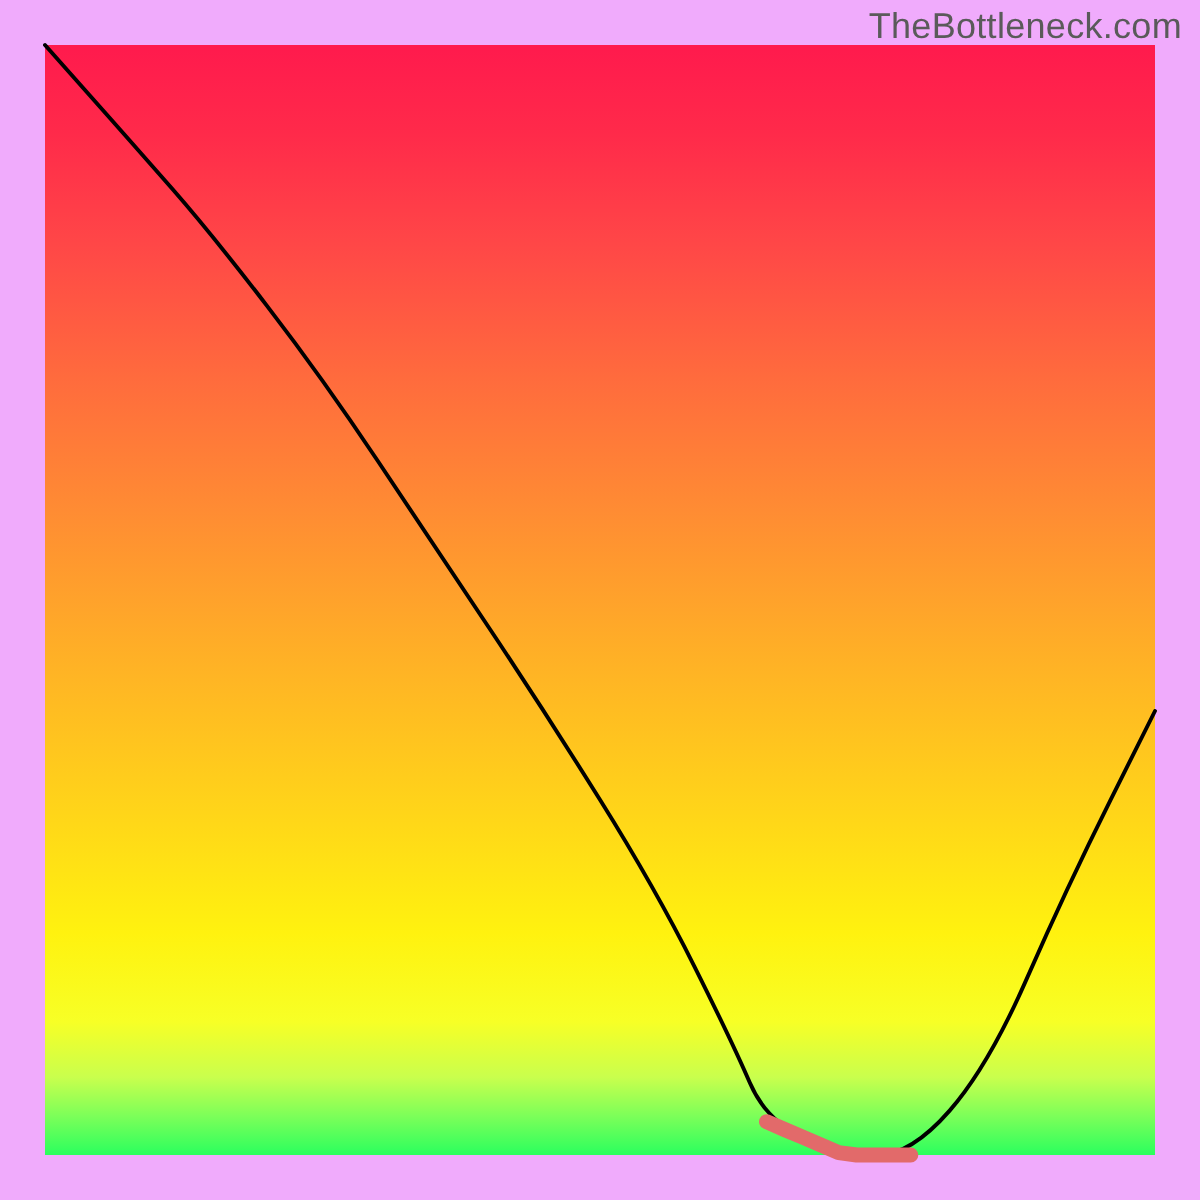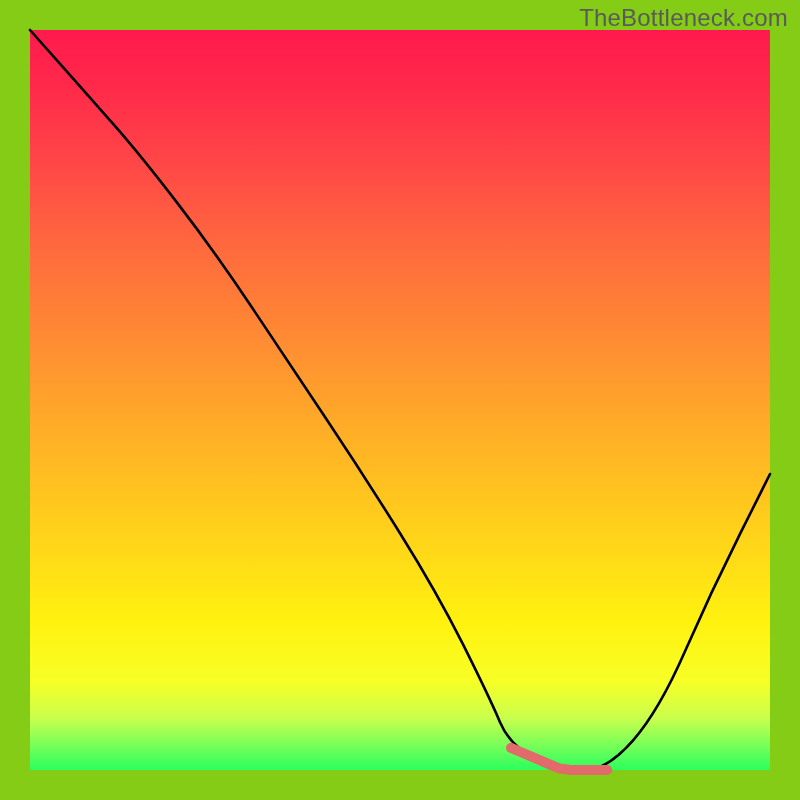--- a/index.html
+++ b/index.html
@@ -7,21 +7,21 @@
     padding: 0;
     width: 800px;
     height: 800px;
     background: #000;
     overflow: hidden;
   }
   .outer {
     position: relative;
     width: 800px;
     height: 800px;
-    background: #84cc16;
+    background: #f0abfc;
   }
   .plot {
     position: absolute;
     left: 30px;
     top: 30px;
     width: 740px;
     height: 740px;
     background: linear-gradient(to bottom,
       #ff1a4d 0%,
       #ff2a4a 8%,

